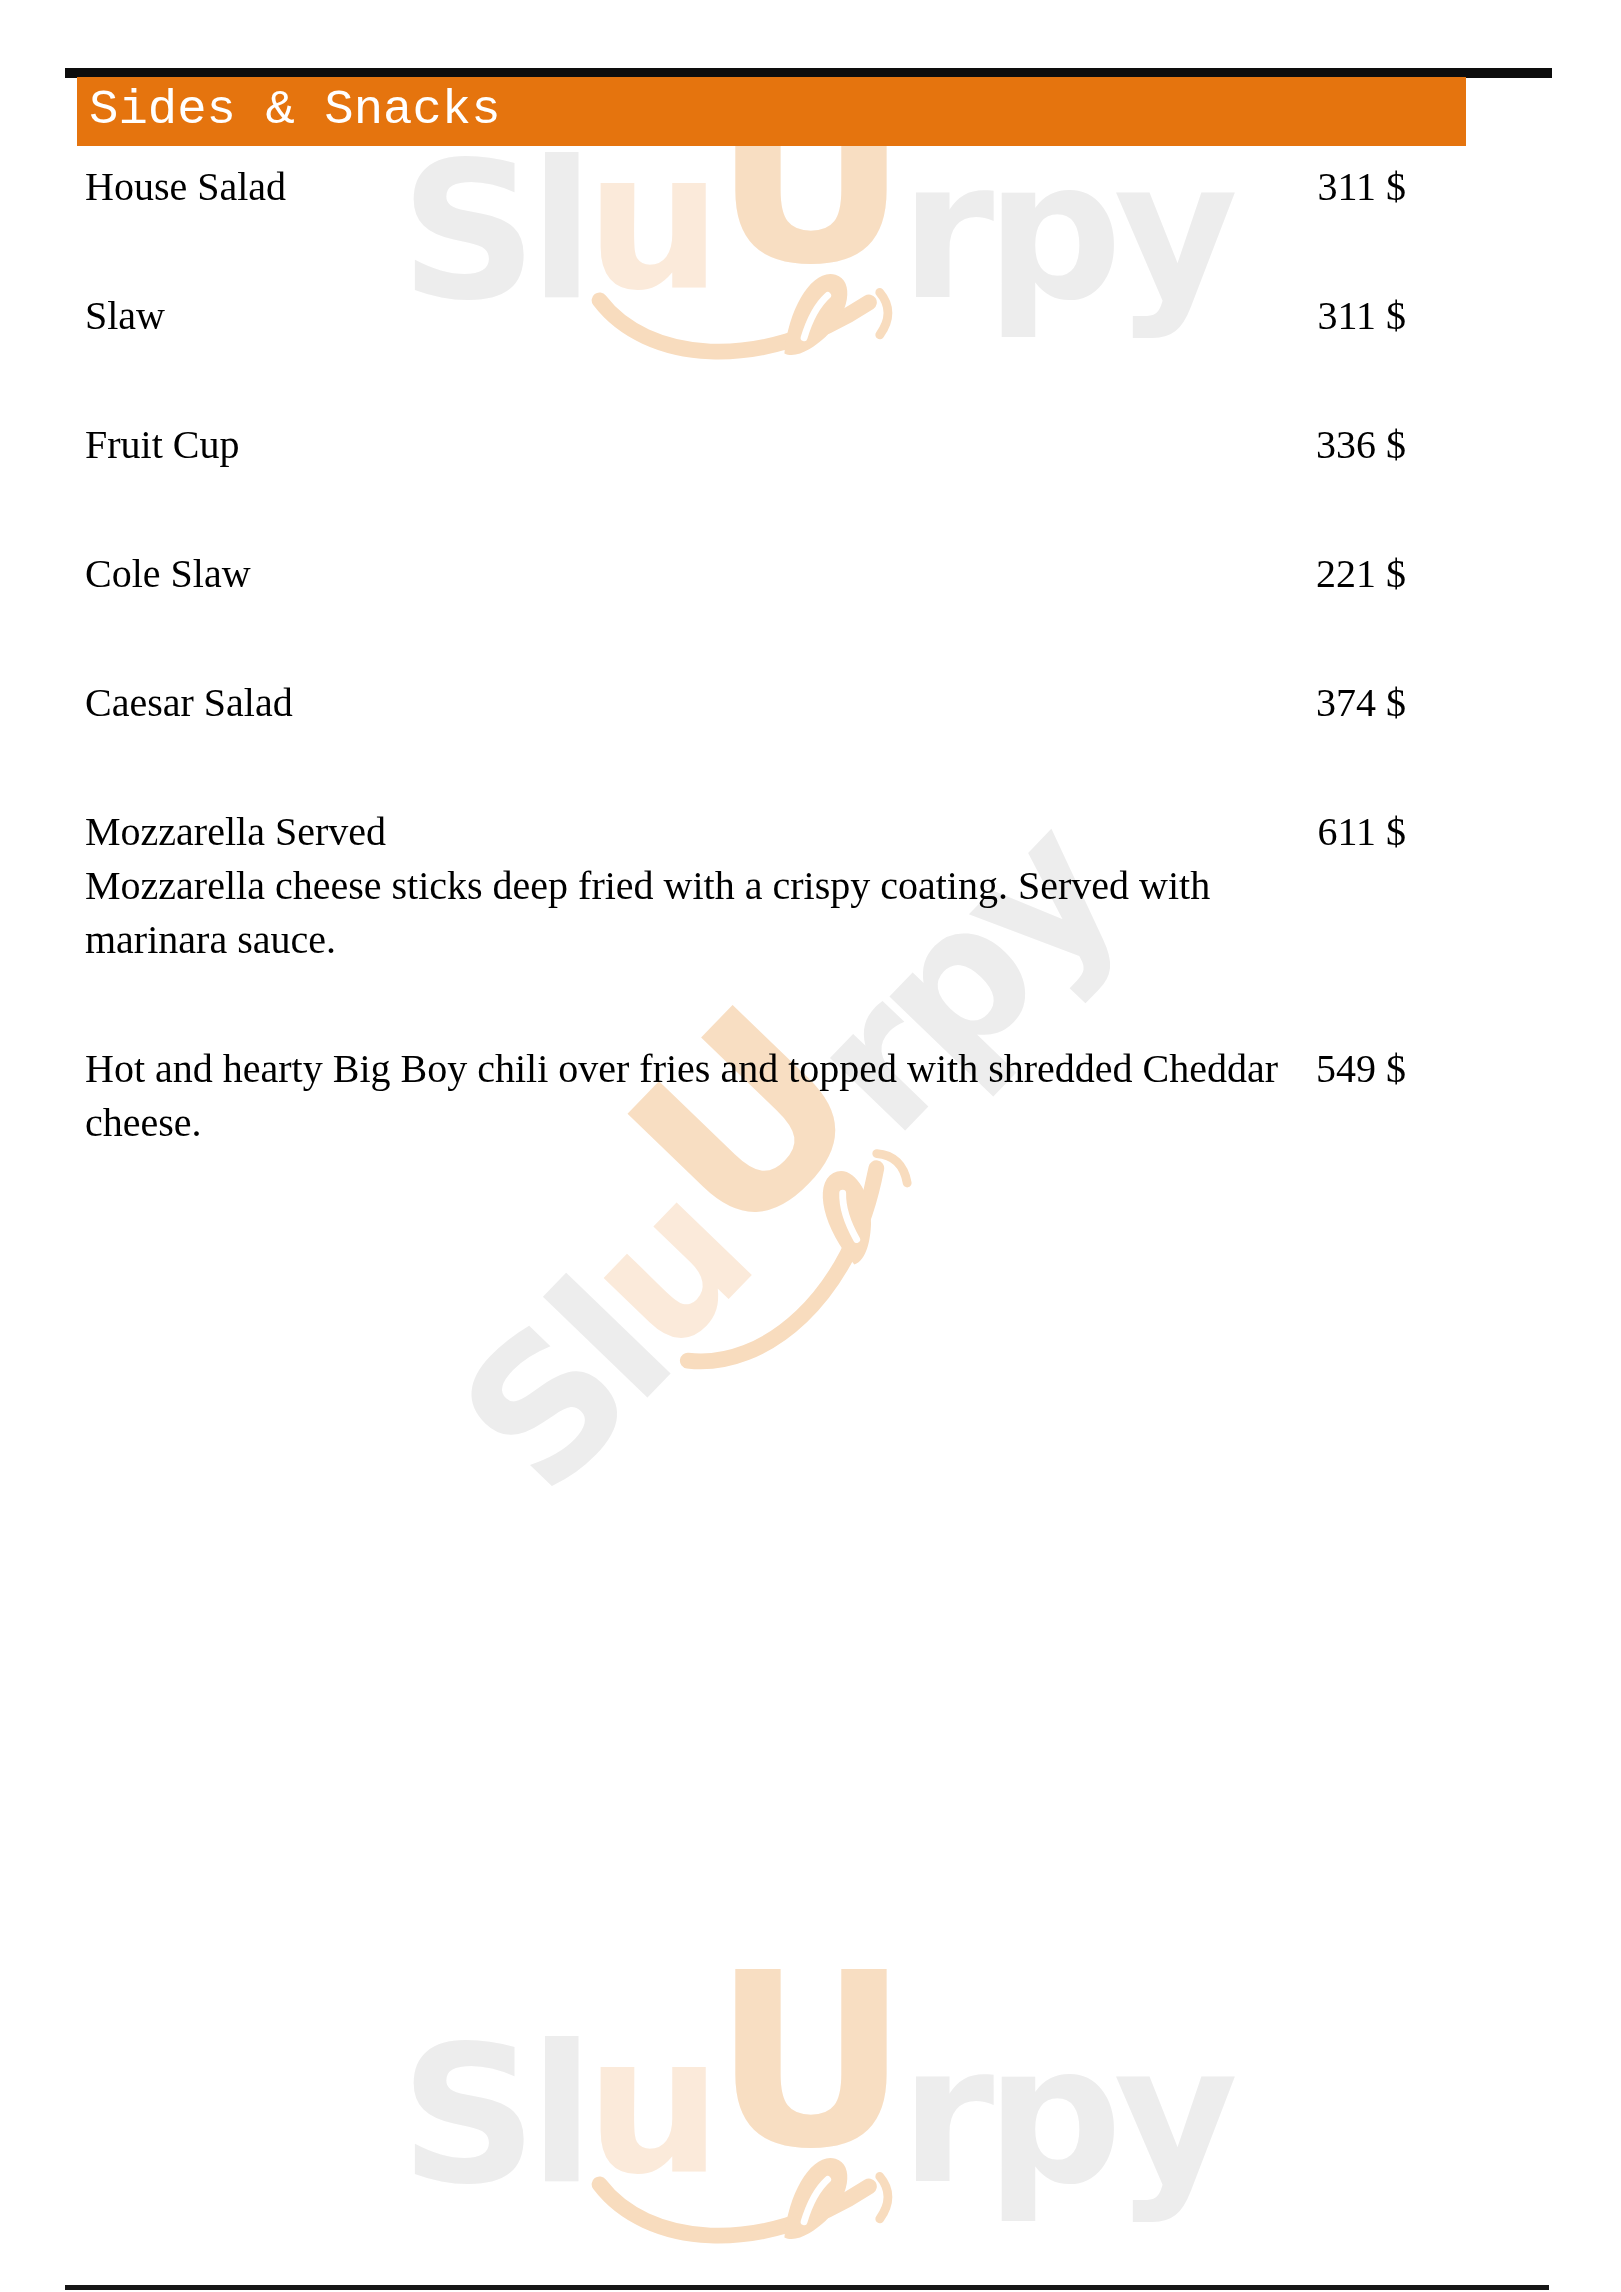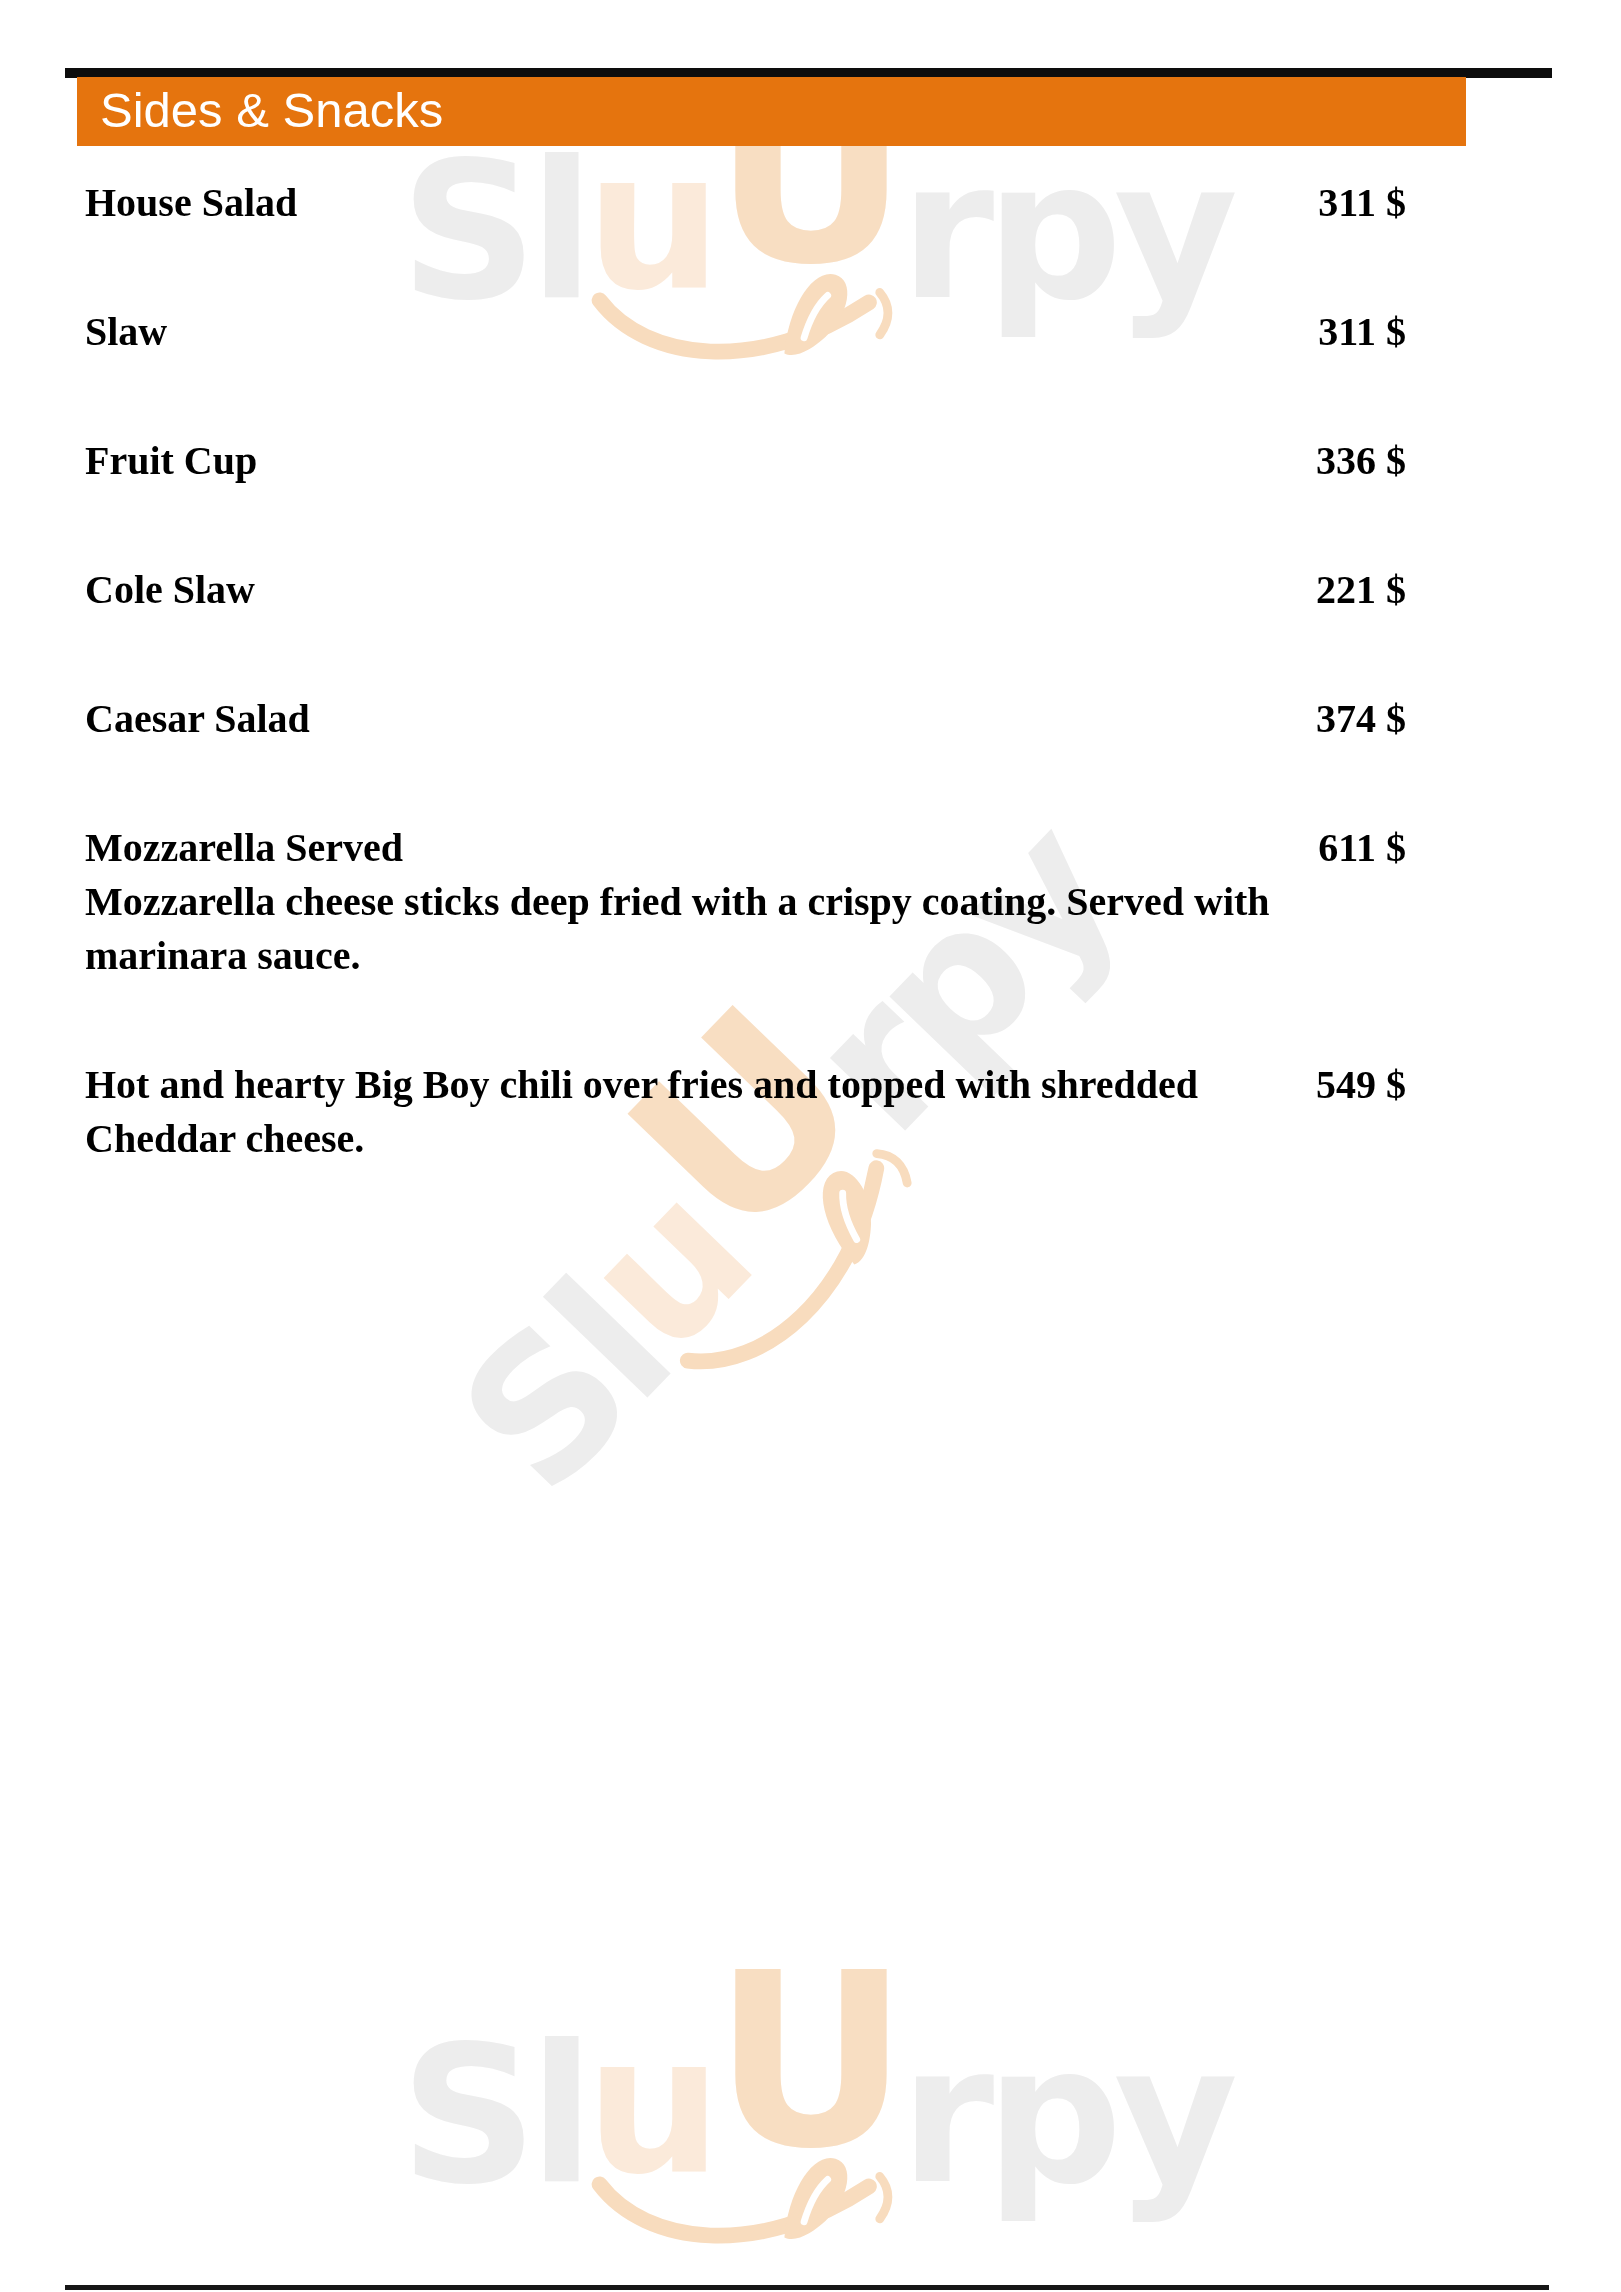--- a/index.html
+++ b/index.html
@@ -16,34 +16,33 @@
     position:absolute;left:65px;top:68px;width:1487px;height:9.8px;
     background:var(--bar-black,#0d0d0d);
   }
   .section-header{
     position:absolute;left:77px;top:77px;width:1389px;height:69px;
     background:var(--accent-orange,#E5740E);
     z-index:3;
   }
   .section-header .title{
     display:block;
-    padding-left:23px;
-    font-family:Liberation Sans, sans-serif;
+    padding-left:12px;
+    font-family:Liberation Mono, monospace;
     font-size:49px;line-height:67px;
     color:#ffffff;
   }
   .bottom-rule{
     position:absolute;left:65px;top:2285px;width:1484px;height:4.9px;
     background:#161616;
   }
   
   .menu{
-    position:absolute;left:85px;top:176px;width:1321px;
+    position:absolute;left:85px;top:160px;width:1321px;
     z-index:2;
-    font-weight:bold;
   }
   .item{
     position:relative;
     margin-bottom:75px;
     font-size:40px;line-height:54px;
   }
   .item-name{
     padding-right:216px;
   }
   .item-price{

